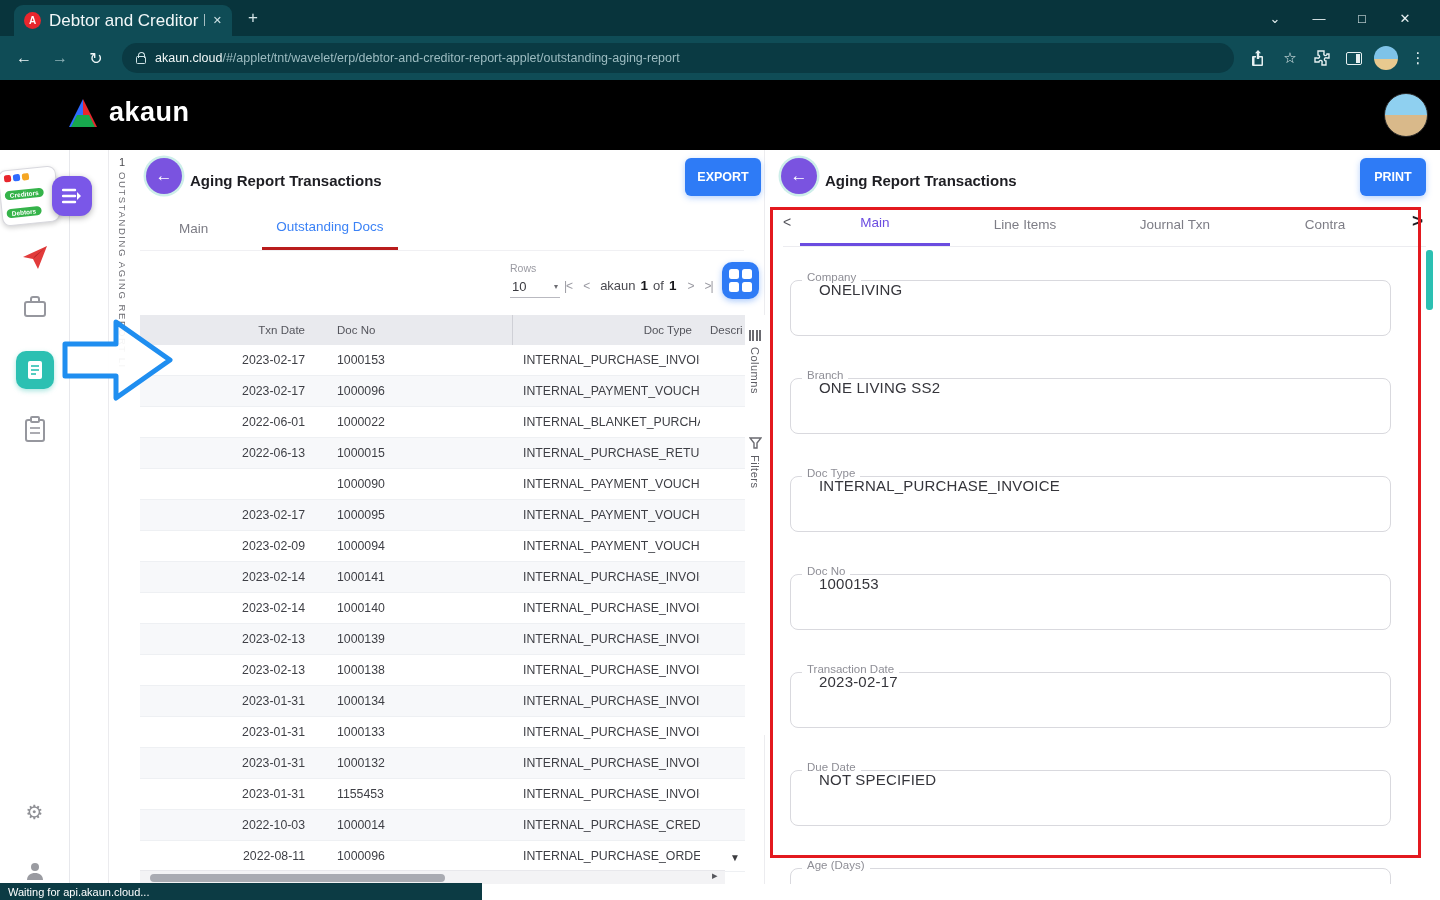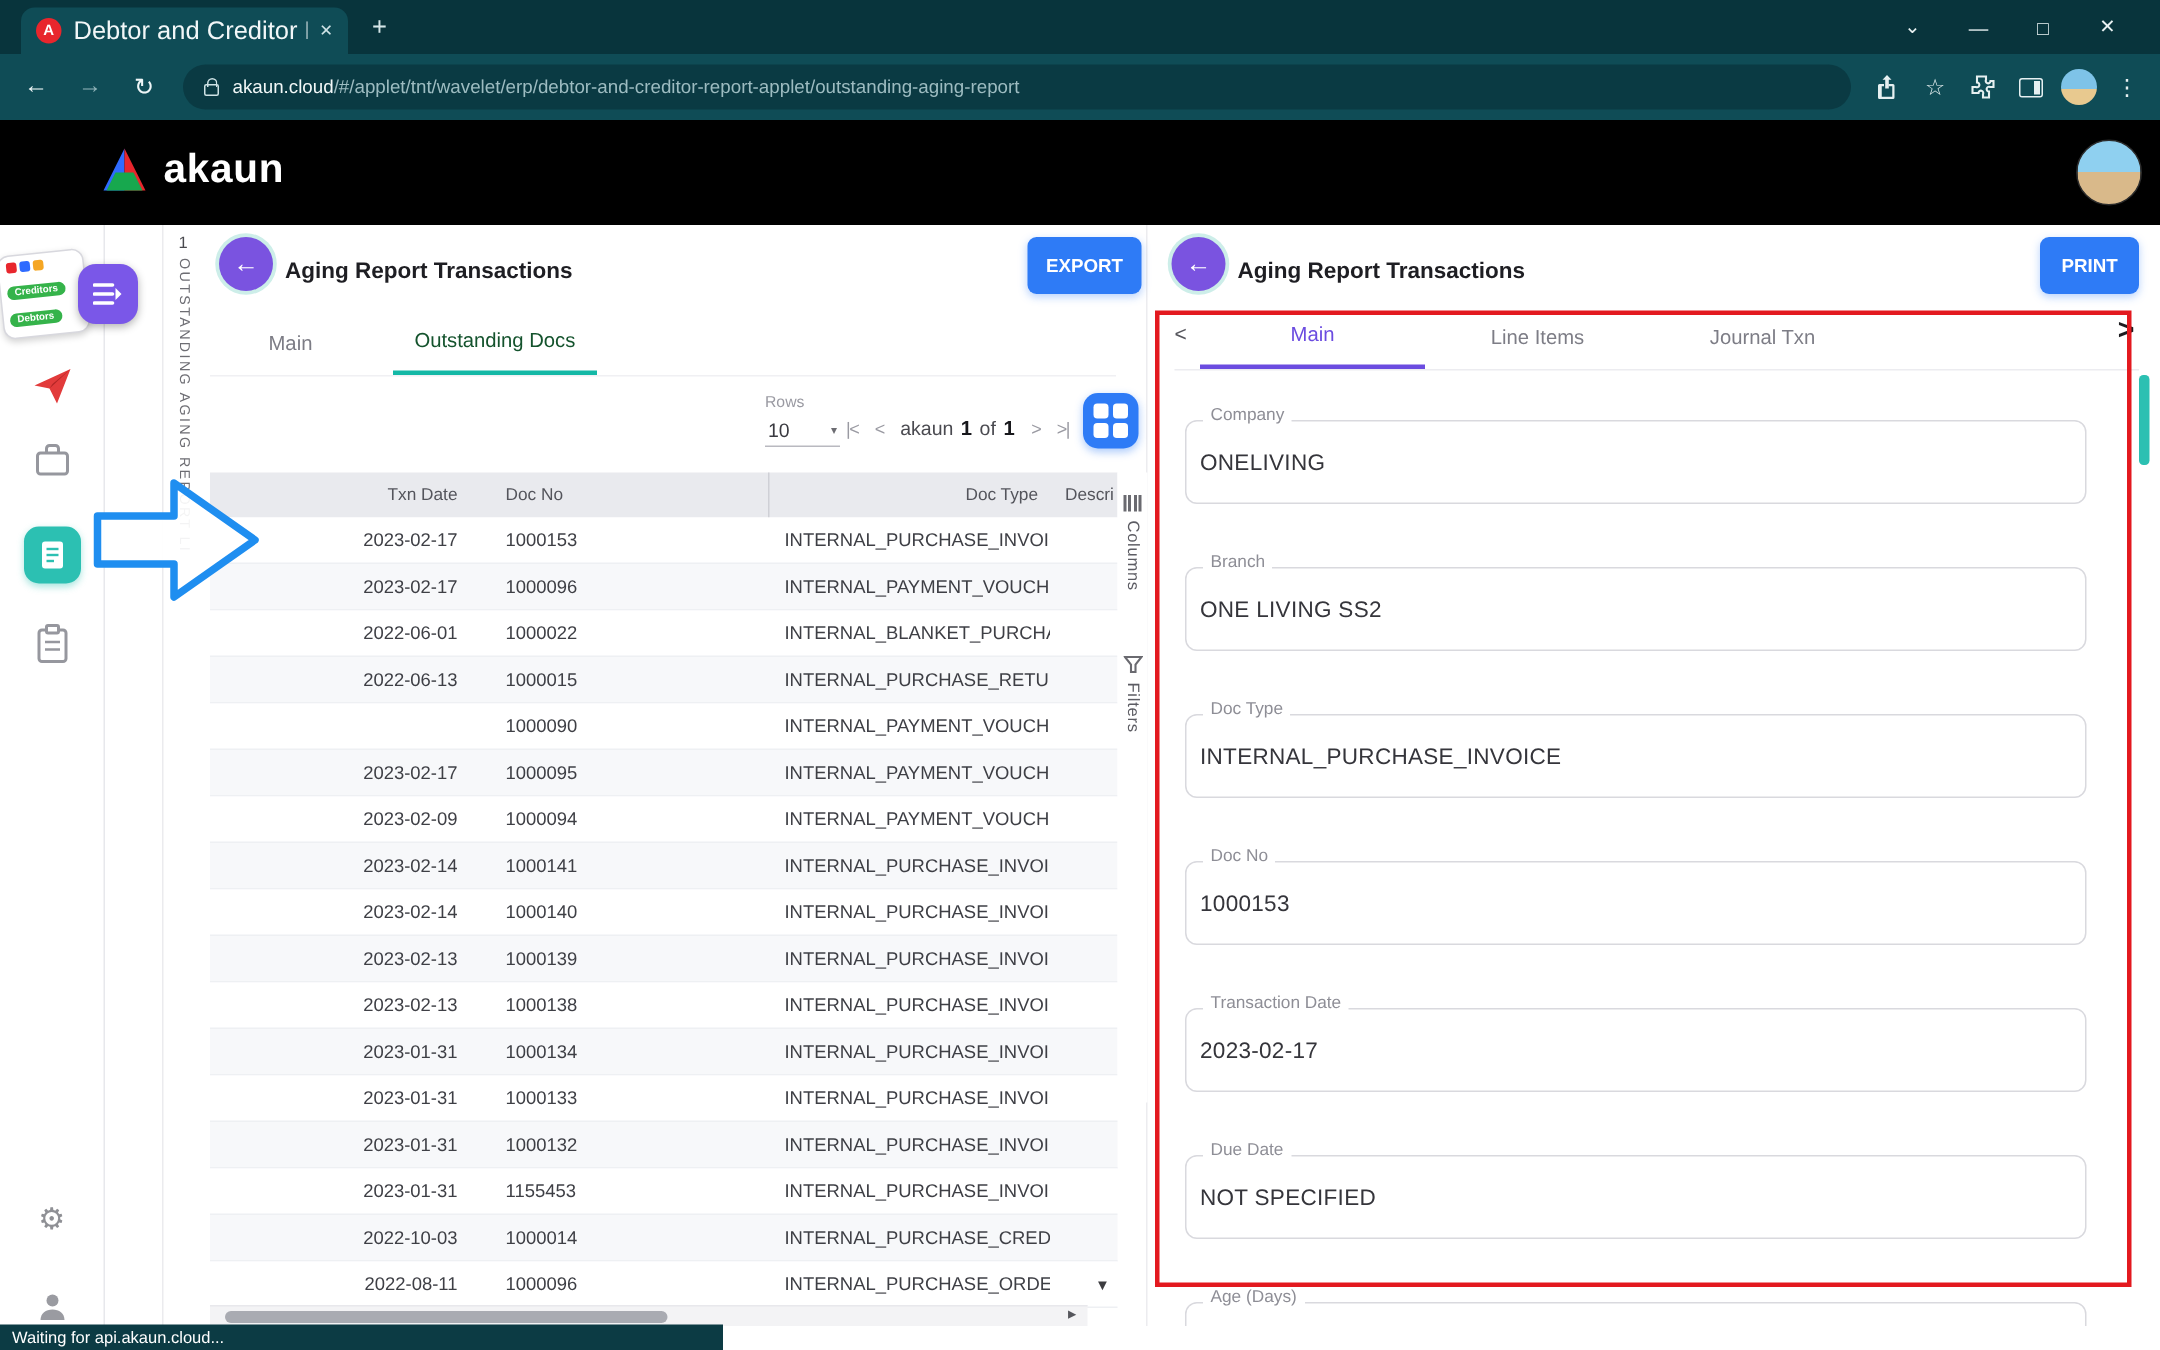--- a/index.html
+++ b/index.html
@@ -49,21 +49,21 @@
 
 
 .lpanel{position:absolute;left:140px;top:0;width:625px;height:734px;background:#fff;border-right:1px solid #ececef}
 .backbtn{position:absolute;left:6px;top:8px;width:36px;height:36px;border-radius:50%;background:#7a53e0;color:#fff;display:flex;align-items:center;justify-content:center;font-size:17px;box-shadow:0 0 0 2.5px #cdeee9}
 .ptitle{position:absolute;left:50px;top:22px;font-size:15px;font-weight:700;color:#1e1e23}
 .bluebtn{position:absolute;top:8px;height:38px;background:#2e7bf6;color:#fff;font-weight:700;font-size:12.5px;border-radius:6px;display:flex;align-items:center;justify-content:center;box-shadow:0 2px 6px rgba(46,123,246,.35)}
 .export{right:3px;width:76px}
 .print{right:14px;width:66px}
 .ltabbar{position:absolute;left:25px;top:56px;display:flex;gap:40px;height:44px}
 .ltab{display:flex;align-items:center;justify-content:center;padding:0 14px;font-size:13.5px;color:#7c7c85}
-.ltab.active{color:#14532d;border-bottom:3px solid #14b8a6}
+.ltab.active{color:#3b82f6;border-bottom:3px solid #b91c1c}
 .tabline{position:absolute;left:0;right:20px;top:100px;border-bottom:1px solid #f0f0f3}
 
 .rows-wrap{position:absolute;left:370px;top:112px;width:50px}
 .rows-label{font-size:10.5px;color:#9a9aa2}
 .rows-select{display:flex;justify-content:space-between;align-items:center;border-bottom:1px solid #b9b9c0;font-size:13px;color:#3a3a40;padding:3px 2px;margin-top:2px}
 .rows-caret{font-size:8px;color:#6c6c72}
 .pager{position:absolute;left:424px;top:128px;display:flex;align-items:center;gap:11px;font-size:13px;color:#9a9aa2}
 .pg-ic{font-size:12px;letter-spacing:-1px;color:#9a9aa2}
 .ptext{color:#4a4a50;display:flex;gap:5px;align-items:baseline}
 .ptext b{color:#18181c;font-size:13.5px}
@@ -98,21 +98,21 @@
 .rtabbar{position:absolute;left:25px;top:52px;display:flex;height:44px}
 .rtab{width:150px;display:flex;align-items:center;justify-content:center;font-size:13.5px;color:#7d7d86}
 .rtab.active{color:#6b4ce0;border-bottom:3px solid #6b4ce0}
 .rtabline{position:absolute;left:8px;right:14px;top:96px;border-bottom:1px solid #ececf0}
 .chev-l{position:absolute;left:8px;top:64px;color:#55555c;font-size:14px}
 .chev-r{position:absolute;right:17px;top:60px;color:#1c1c20;font-size:19px;font-weight:700}
 .rthumb{position:absolute;right:7px;top:100px;width:7px;height:60px;background:#2cc0b2;border-radius:3px}
 .fields{position:absolute;left:15px;width:601px;top:121px}
 .field{position:relative;height:84px;margin-bottom:14px}
 .flabel{position:absolute;top:0;left:12px;background:#fff;padding:0 5px;font-size:11.5px;color:#8e8e96;z-index:2}
-.fbox{position:absolute;top:9px;left:0;right:0;height:56px;border:1px solid #d9d9de;border-radius:8px;display:flex;align-items:center;padding:0 9px}
+.fbox{position:absolute;top:9px;left:0;right:0;height:56px;border:1px solid #d9d9de;border-radius:8px;display:flex;padding:0 28px}
 .fvalue{font-size:15px;color:#35353b;letter-spacing:.2px;white-space:nowrap;overflow:hidden}
 
 
 .sticker{position:absolute;left:0;top:168px;z-index:55;transform:rotate(-6deg);width:58px;height:56px;background:#fff;border:1px solid #d8d8de;border-radius:8px;box-shadow:0 2px 5px rgba(0,0,0,.18);padding:3px 4px}
 .sdots{display:flex;gap:2px;margin:1px 0 2px 1px}
 .sdots i{width:7px;height:7px;border-radius:2px;display:block}
 .spill{background:#35b34a;color:#fff;font-size:6.5px;border-radius:6px;padding:1px 5px;margin:1px 0;display:inline-block;font-weight:700}
 .menu-fab{position:absolute;left:52px;top:176px;z-index:56;width:40px;height:40px;border-radius:12px;background:#7a57e8;display:flex;align-items:center;justify-content:center;box-shadow:0 2px 6px rgba(0,0,0,.3)}
 
 
@@ -404,20 +404,21 @@
     <div class="rpanel">
       <div class="backbtn">←</div>
       <div class="ptitle">Aging Report Transactions</div>
       <div class="bluebtn print">PRINT</div>
 
       <div class="chev-l">&lt;</div>
       <div class="rtabbar">
           <div class="rtab active">Main</div>
           <div class="rtab">Line Items</div>
           <div class="rtab">Journal Txn</div>
+          <div class="rtab">Contra</div>
         </div>
       <div class="rtabline"></div>
       <div class="chev-r">&gt;</div>
       <div class="rthumb"></div>
 
       <div class="fields">
           <div class="field">
             <div class="flabel">Company</div>
             <div class="fbox">
               <div class="fvalue">ONELIVING</div>

